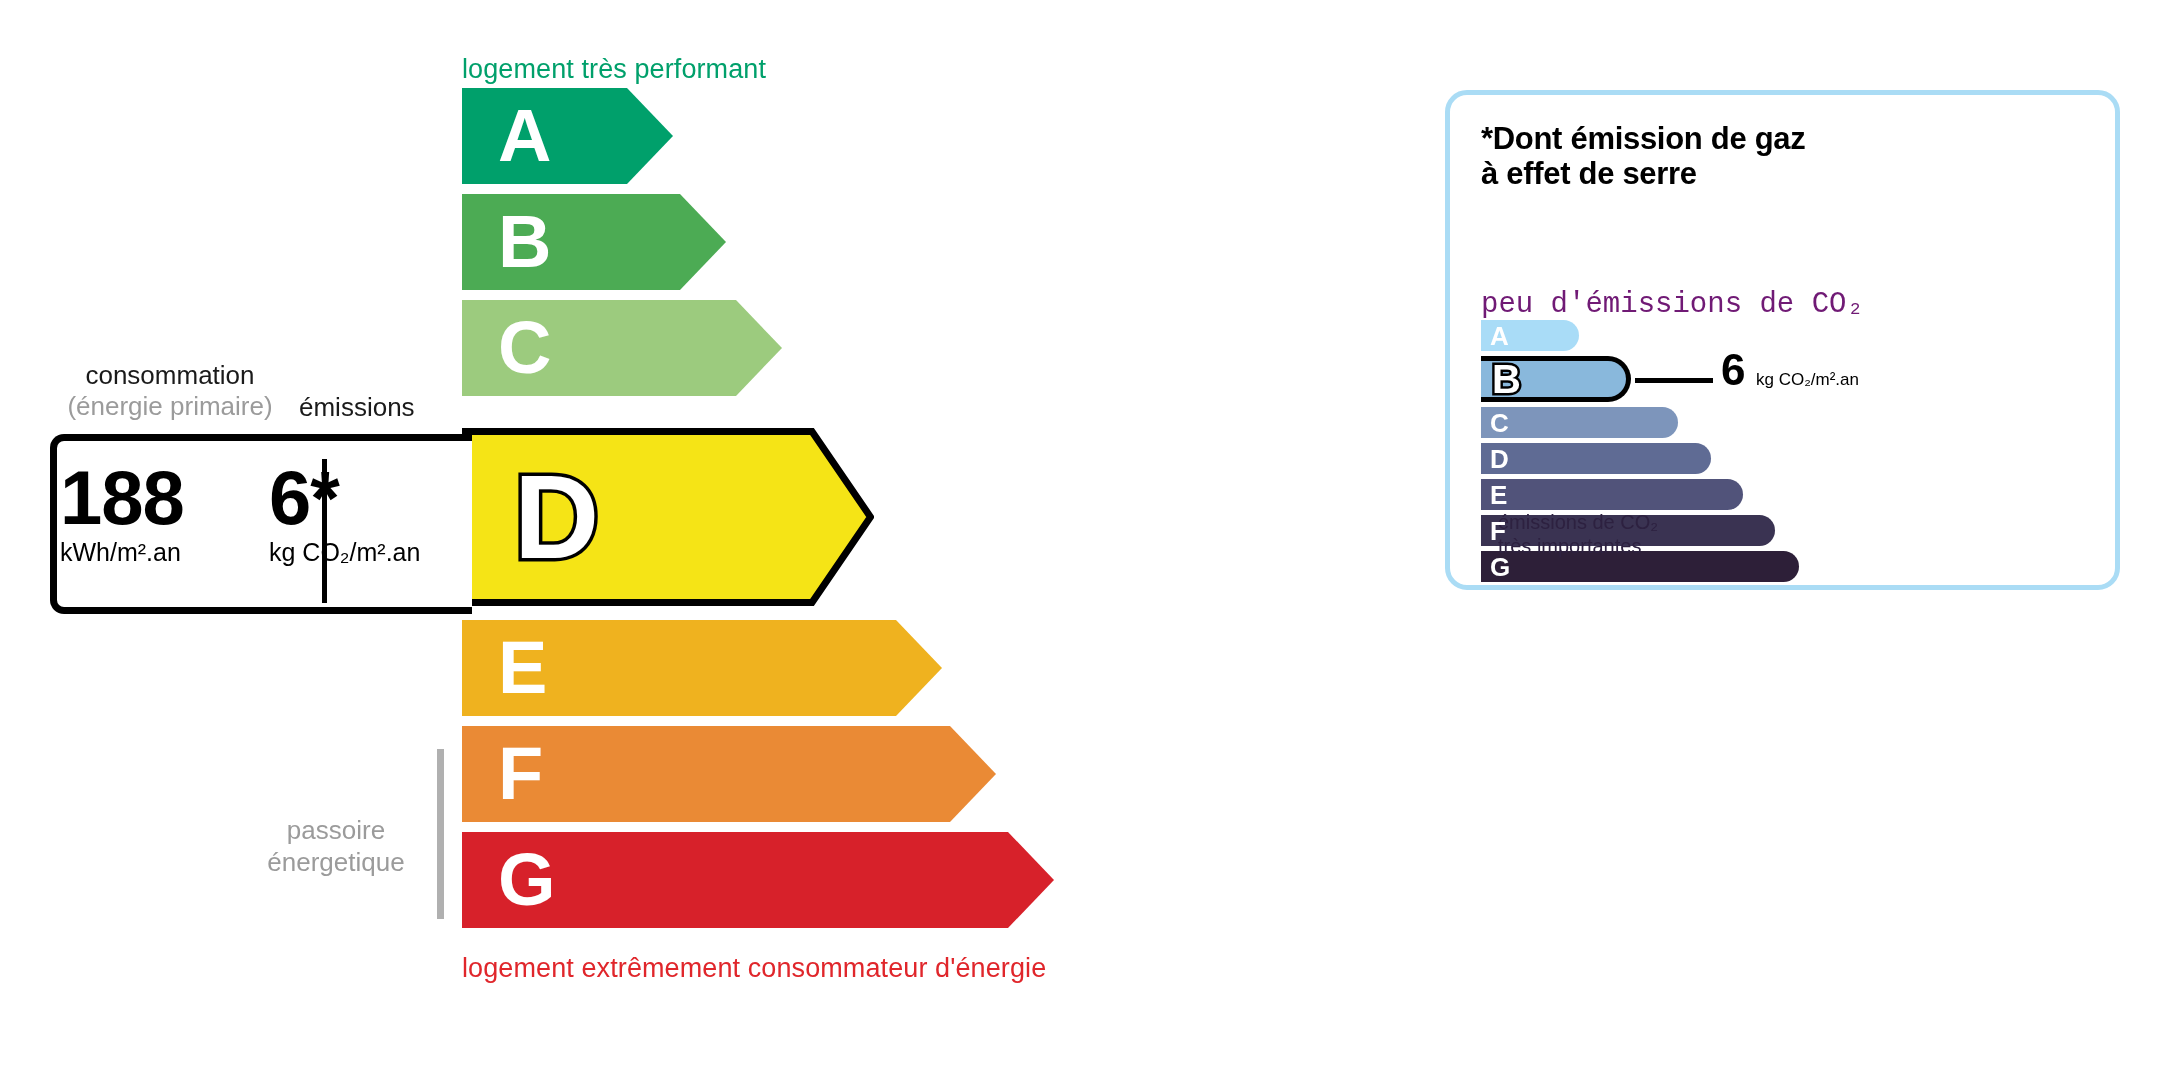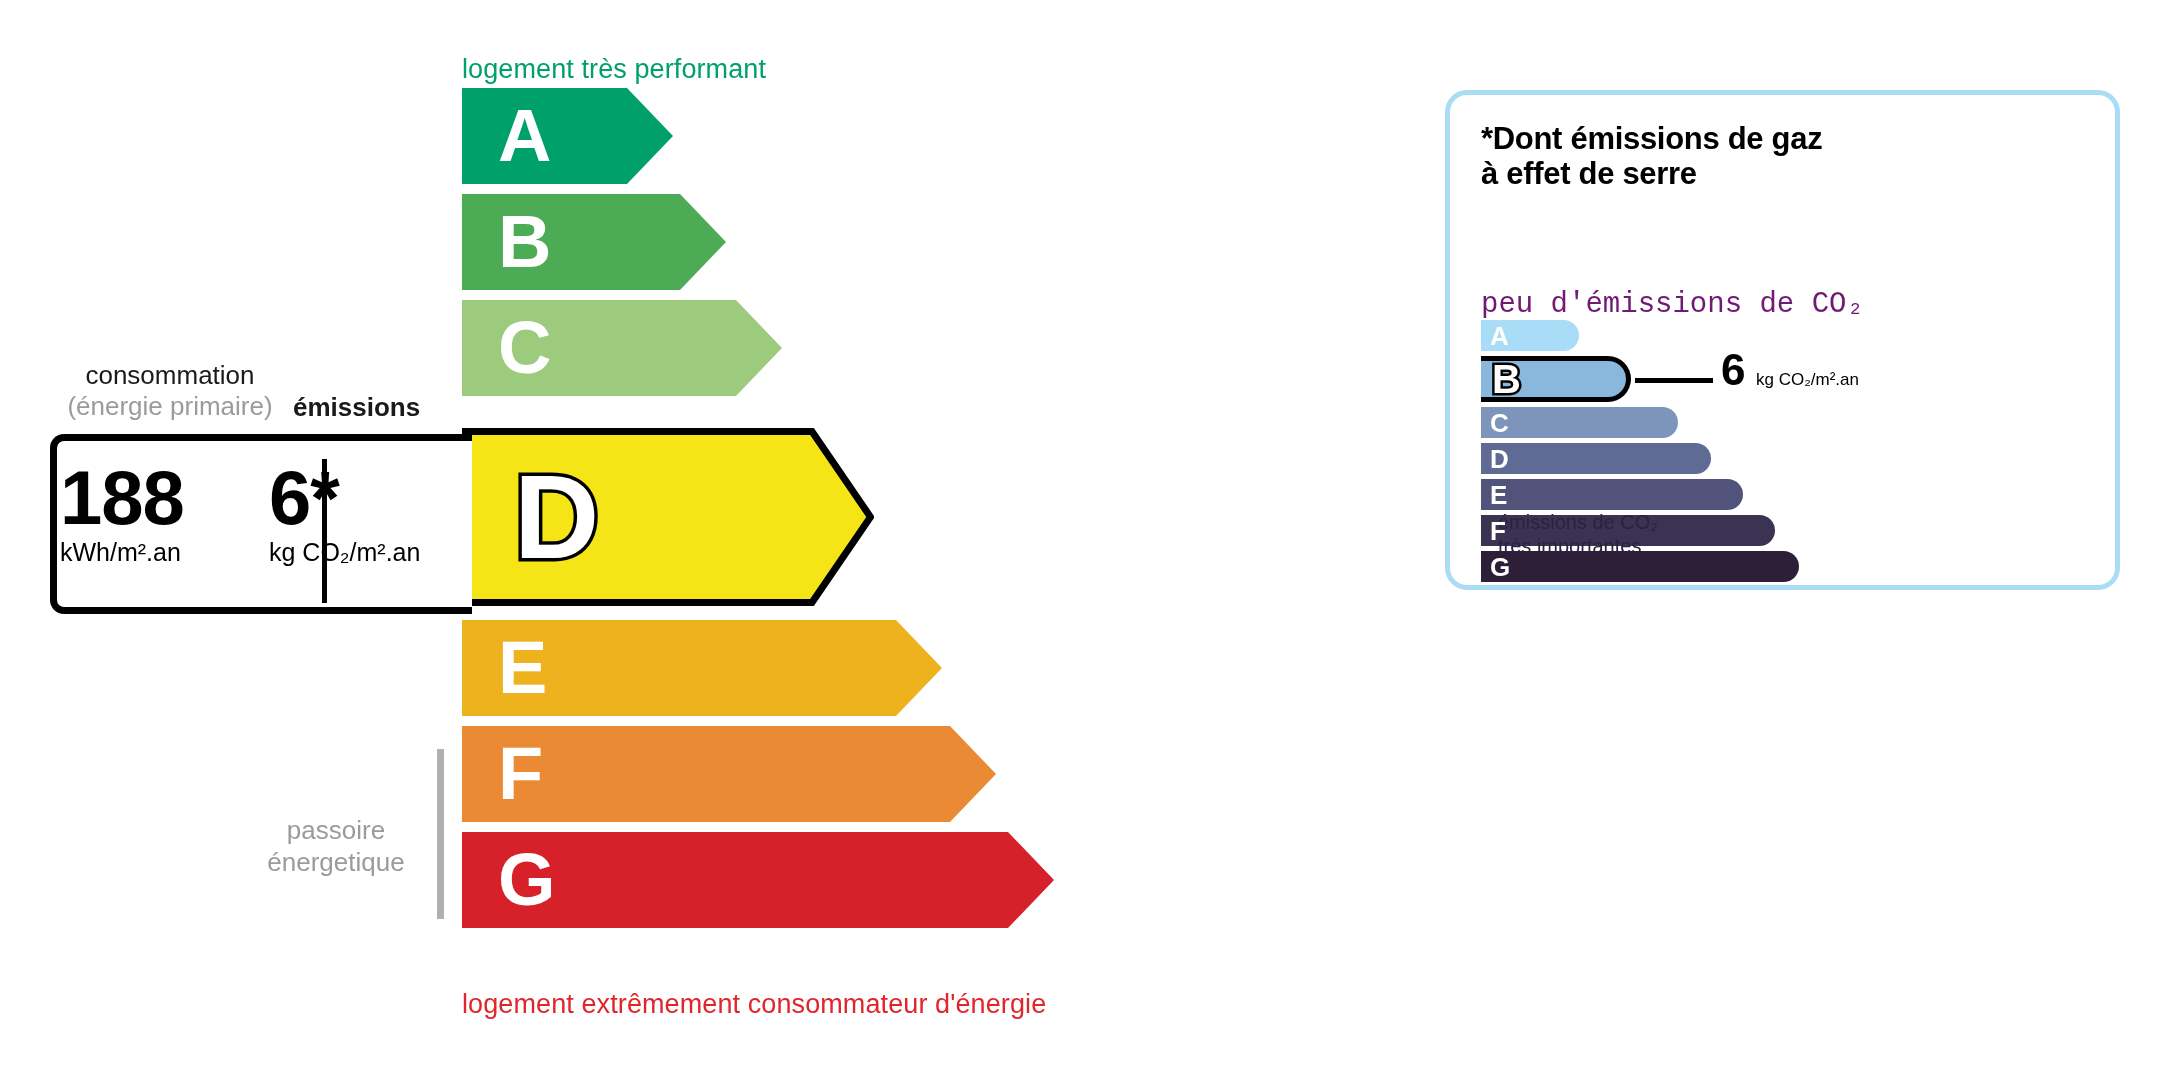--- a/index.html
+++ b/index.html
@@ -11,21 +11,21 @@
 
   
   #energy-panel{position:absolute;left:0;top:0;width:1400px;height:1079px;}
 
   .top-label{
     position:absolute;left:462px;top:54px;
     font-size:27px;color:#00a06b;white-space:nowrap;letter-spacing:.1px;
   }
   .bottom-label{
     position:absolute;left:462px;top:953px;
-    font-size:27px;color:#e0262b;white-space:nowrap;letter-spacing:.1px;margin-top:36px;
+    font-size:27px;color:#e0262b;white-space:nowrap;letter-spacing:.1px;
   }
 
   
   .arrow-row{position:absolute;left:462px;height:96px;}
   .arrow-letter{
     position:relative;z-index:3;
     color:#ffffff;font-weight:bold;font-size:74px;
     line-height:1;margin-left:36px;
     font-family:"Liberation Sans","DejaVu Sans",sans-serif;
   }
@@ -56,22 +56,22 @@
   }
   .val-unit{font-size:25px;color:#000;margin-top:2px;line-height:1.1;}
 
   .header-labels{position:absolute;left:50px;top:360px;width:430px;height:72px;}
   .hl-conso{
     position:absolute;left:0;top:0;width:240px;text-align:center;
     font-size:26px;color:#1a1a1a;line-height:1.18;
   }
   .hl-conso .sub{color:#9b9b9b;}
   .hl-emis{
-    position:absolute;left:243px;top:32px;
-    font-size:26px;color:#1a1a1a;font-weight:bold;
+    position:absolute;left:249px;top:32px;
+    font-size:26px;color:#1a1a1a;
   }
 
   #final-energy{
     position:absolute;left:66px;top:625px;
     font-size:26px;color:#aaaaaa;line-height:1.22;
   }
 
   
   #passoire-bar{
     position:absolute;left:437px;top:749px;width:7px;height:170px;background:#b0b0b0;
@@ -208,21 +208,21 @@
 
   <div id="passoire-bar"></div>
   <div id="passoire-text">
     <span>passoire</span><br>
     <span>énergetique</span>
   </div>
 </div>
 
 <div id="co2-panel">
   <div id="co2-title">
-    <span>*Dont émissions de gaz</span><br>
+    <span>*Dont émission de gaz</span><br>
     <span>à effet de serre</span>
   </div>
   <div id="co2-top-note">peu d'émissions de CO₂</div>
 
   <div class="co2-rows" id="co2-rows">
       <div class="co2-row">
         <div class="co2-bar" style="width: 98px; background: rgb(169, 220, 247);"></div>
         <div class="co2-letter">A</div>
       </div>
       <div class="co2-row" id="co2-row-B">

